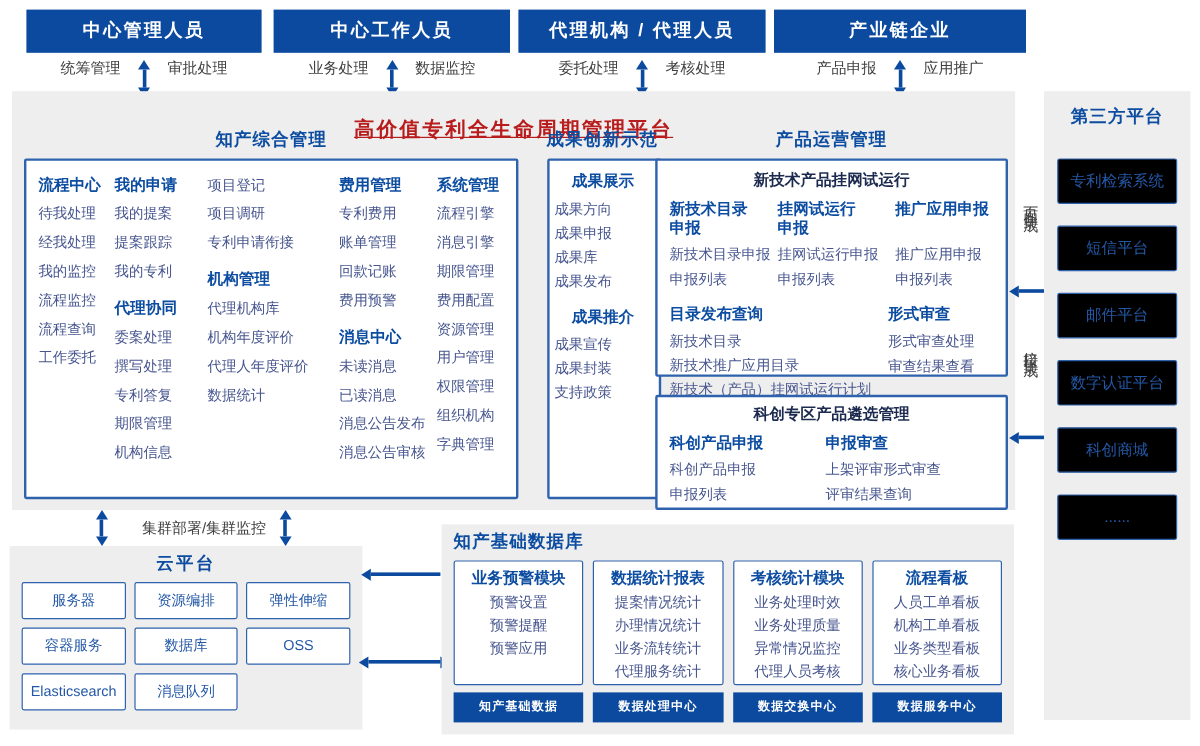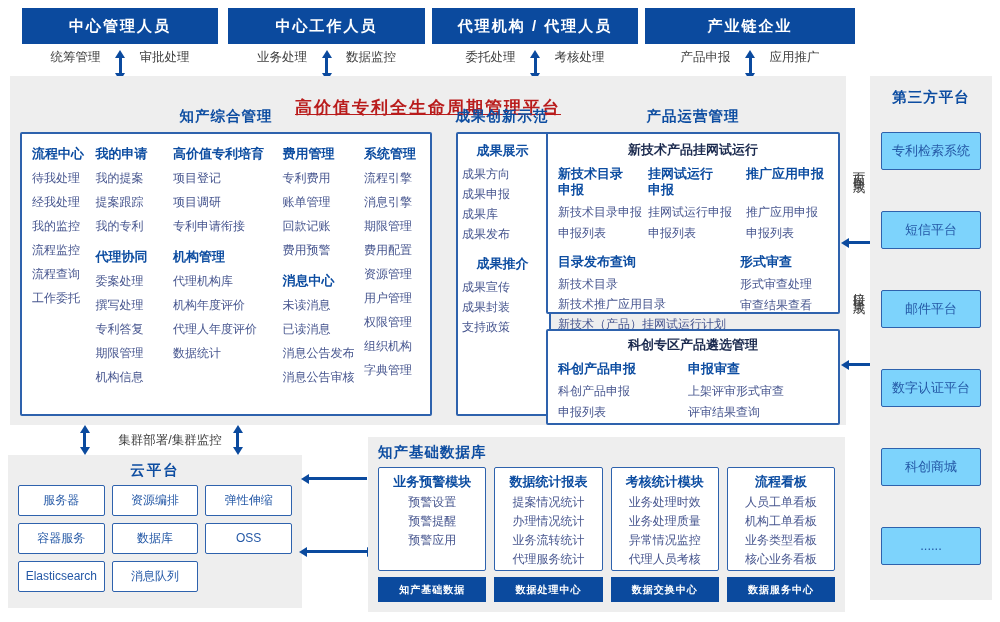--- a/index.html
+++ b/index.html
@@ -68,21 +68,21 @@
       white-space:pre-line;margin:4px 0 4px;}
   .prod-row.toprow .prod-h{min-height:32px;}
   .prod-col .item{line-height:21px;}
   .item-inline{display:inline-block;font-size:12px;color:var(--item);line-height:20px;
       margin-right:10px;white-space:nowrap;}
 
   
   .tp-panel{left:870px;top:76px;width:122px;height:524px;padding-top:12px;}
   .tp-title{text-align:center;font-size:14.5px;font-weight:bold;color:var(--section);
       letter-spacing:1px;margin-bottom:25px;}
-  .tp-box{width:100px;height:38px;margin:0 auto 41px;background:#7dd3fc;
+  .tp-box{width:100px;height:38px;margin:0 auto 18px;background:#000000;
       border:1.5px solid var(--border);border-radius:2px;text-align:center;line-height:35px;
       font-size:13px;color:#2458a6;}
   .vtext{position:absolute;writing-mode:vertical-rl;font-size:12.5px;color:var(--label);
       letter-spacing:3px;}
   .integr-page{left:850px;top:162px;}
   .integr-api{left:850px;top:283px;}
   .ia1{left:849px;top:241px;width:22px;}
   .ia2{left:849px;top:363px;width:22px;}
 
   
@@ -191,21 +191,20 @@
               <div class="item">委案处理</div>
               <div class="item">撰写处理</div>
               <div class="item">专利答复</div>
               <div class="item">期限管理</div>
               <div class="item">机构信息</div>
             </div>
           </div>
       </div>
       <div class="ip-col ip-c3">
         <div class="grp">
-            <div class="grp-h">高价值专利培育</div>
           <div>
               <div class="item">项目登记</div>
               <div class="item">项目调研</div>
               <div class="item">专利申请衔接</div>
             </div>
           </div>
         <div class="grp">
             <div class="grp-h">机构管理</div>
           <div>
               <div class="item">代理机构库</div>

